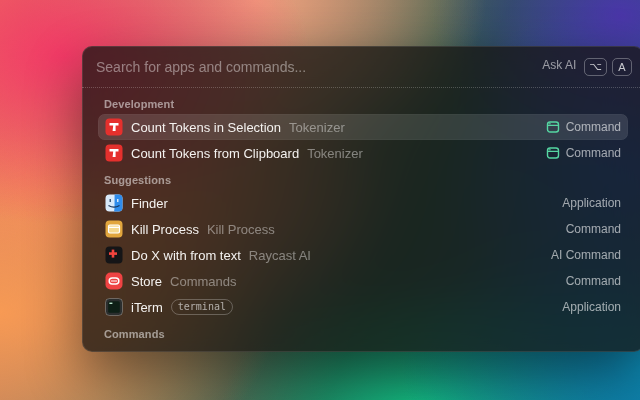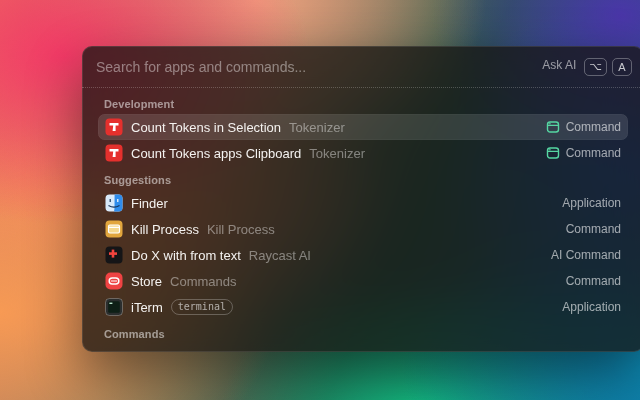--- a/index.html
+++ b/index.html
@@ -116,21 +116,21 @@
         </svg>
         <span class="accessory-label">Command</span>
       </span>
     </div>
 
     <div class="row">
       <svg class="app-icon" viewBox="0 0 18 18">
         <rect x="0.5" y="0.5" width="17" height="17" rx="4" fill="#e5302d"></rect>
         <path d="M4.5 5 H13.5 V7.4 H10.6 L10.6 13 H7.6 L8.2 7.4 H4.5 Z" fill="#ffffff"></path>
       </svg>
-      <span class="row-title">Count Tokens apps Clipboard</span>
+      <span class="row-title">Count Tokens from Clipboard</span>
       <span class="row-subtitle">Tokenizer</span>
       <span class="accessory">
         <svg width="14" height="14" viewBox="0 0 14 14">
           <rect x="1.5" y="2" width="11" height="10" rx="2.5" fill="none" stroke="#56d6a2" stroke-width="1.4"></rect>
           <line x1="1.5" y1="5.4" x2="12.5" y2="5.4" stroke="#56d6a2" stroke-width="1.4"></line>
           <circle cx="3.9" cy="3.7" r="0.8" fill="#56d6a2"></circle>
         </svg>
         <span class="accessory-label">Command</span>
       </span>
     </div>

